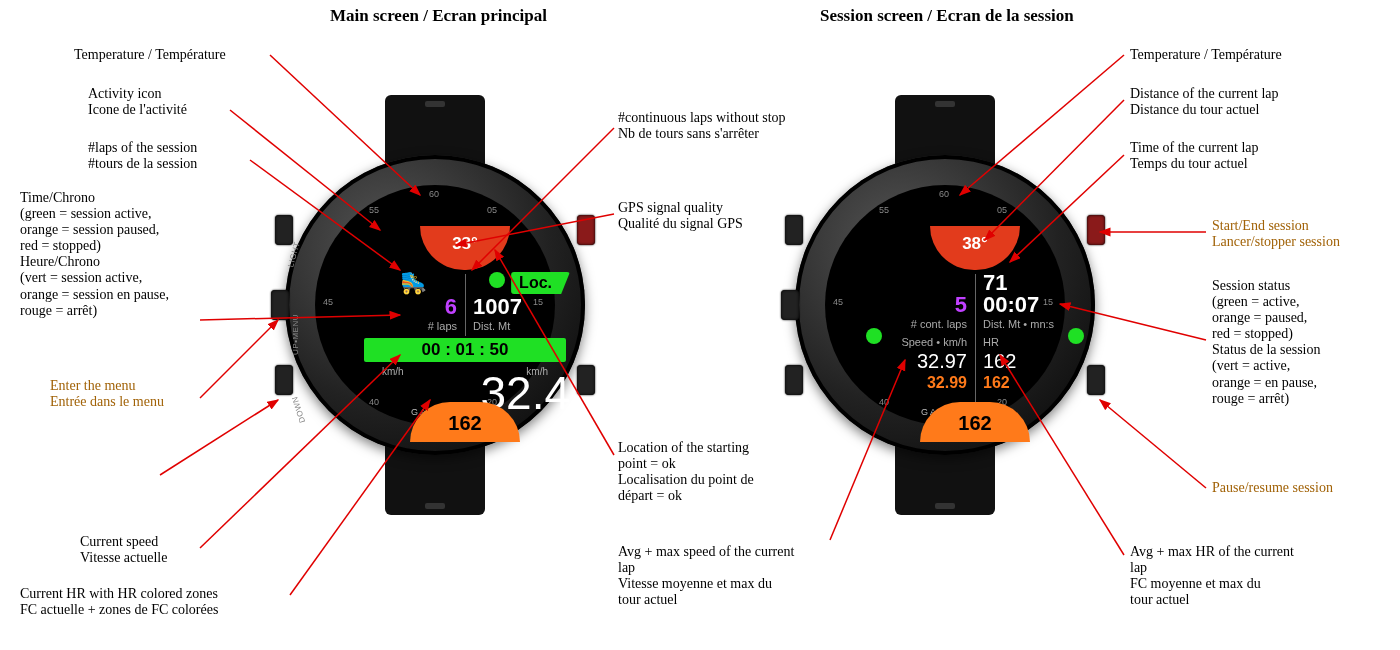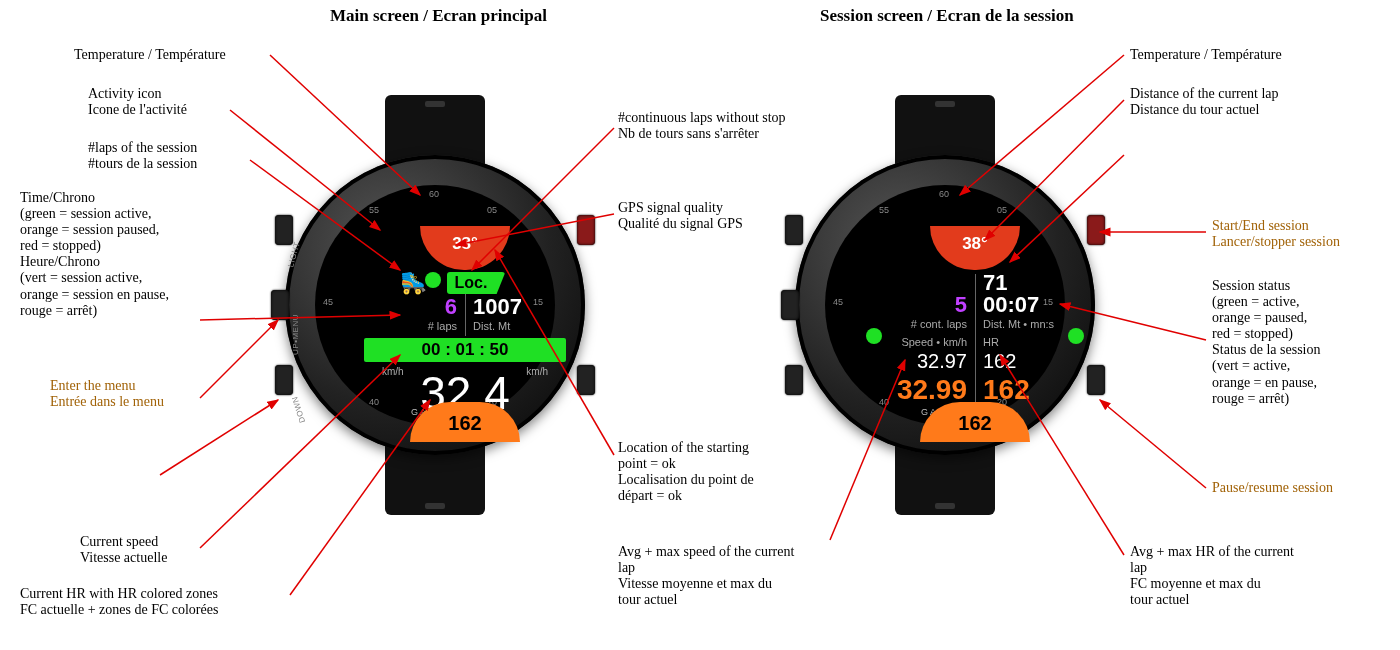--- a/index.html
+++ b/index.html
@@ -19,21 +19,21 @@
   .bezel{position:absolute;left:30px;top:30px;width:240px;height:240px;border-radius:50%;background:#000;}
   .ticknum{position:absolute;left:50%;top:50%;color:#888;font:9px Arial;transform-origin:0 0;}
   .btn{position:absolute;width:18px;height:30px;background:#222;border-radius:4px;box-shadow:inset 0 0 3px #000,0 0 2px #000;}
   .btn.redbtn{background:#8a1a1a;}
   .btnlbl{position:absolute;color:#888;font:8px Arial;letter-spacing:.5px;}
   .garmin{position:absolute;left:0;bottom:8px;width:100%;text-align:center;color:#bbb;font:9px Arial;letter-spacing:2px;}
   
   .face{position:absolute;left:45px;top:45px;width:210px;height:210px;border-radius:50%;color:#fff;font-family:Arial,Helvetica,sans-serif;}
   .temp{position:absolute;left:50%;top:-4px;transform:translateX(-50%);width:90px;height:44px;border-radius:0 0 46px 46px;background:#e23b1c;text-align:center;line-height:36px;font-size:17px;font-weight:bold;}
   .hr{position:absolute;left:50%;bottom:-2px;transform:translateX(-50%);width:110px;height:40px;border-radius:60px 60px 0 0;background:#ff7a1a;text-align:center;line-height:42px;font-size:20px;font-weight:bold;color:#000;}
-  .row{position:absolute;left:0;width:100%;display:flex;justify-content:center;align-items:baseline;}
+  .row{position:absolute;left:0;width:100%;display:flex;justify-content:flex-end;align-items:baseline;}
   .col{width:50%;text-align:center;}
   .colL{text-align:right;padding-right:8px;}
   .colR{text-align:left;padding-left:8px;}
   .vsplit{position:absolute;left:50%;top:44px;width:0;height:62px;border-left:1px solid #666;}
   .vsplit2{position:absolute;left:50%;top:44px;width:0;height:130px;border-left:1px solid #666;}
   .small{font-size:11px;color:#aaa;}
   .big{font-size:22px;font-weight:bold;}
   .huge{font-size:46px;font-weight:normal;line-height:1;}
   .purple{color:#c040ff;font-weight:bold;font-size:22px;}
   .orange{color:#ff7a1a;font-weight:bold;}
@@ -147,21 +147,21 @@
             <div class="col colR">Dist. Mt • mn:s</div>
           </div>
           <div class="row small" style="top:106px">
             <div class="col colL">Speed • km/h</div>
             <div class="col colR">HR</div>
           </div>
           <div class="row" style="top:120px;font-size:20px;font-weight:normal">
             <div class="col colL">32.97</div>
             <div class="col colR">162</div>
           </div>
-          <div class="row orange" style="top:144px;font-size:28px">
+          <div class="row orange" style="top:144px;font-size:16px">
             <div class="col colL">32.99</div>
             <div class="col colR">162</div>
           </div>
           <div class="hr">162</div>
         </div>
       </div>
     </div>
   </div>
 
   <div class="label" style="left:74px;top:47px">Temperature / Température</div>
@@ -193,20 +193,22 @@
 Localisation du point de
 départ = ok</div>
   <div class="label" style="left:618px;top:544px">Avg + max speed of the current
 lap
 Vitesse moyenne et max du
 tour actuel</div>
 
   <div class="label" style="left:1130px;top:47px">Temperature / Température</div>
   <div class="label" style="left:1130px;top:86px">Distance of the current lap
 Distance du tour actuel</div>
+  <div class="label" style="left:1130px;top:140px">Time of the current lap
+Temps du tour actuel</div>
   <div class="label red" style="left:1212px;top:218px">Start/End session
 Lancer/stopper session</div>
   <div class="label" style="left:1212px;top:278px">Session status
 (green = active,
 orange = paused,
 red = stopped)
 Status de la session
 (vert = active,
 orange = en pause,
 rouge = arrêt)</div>

